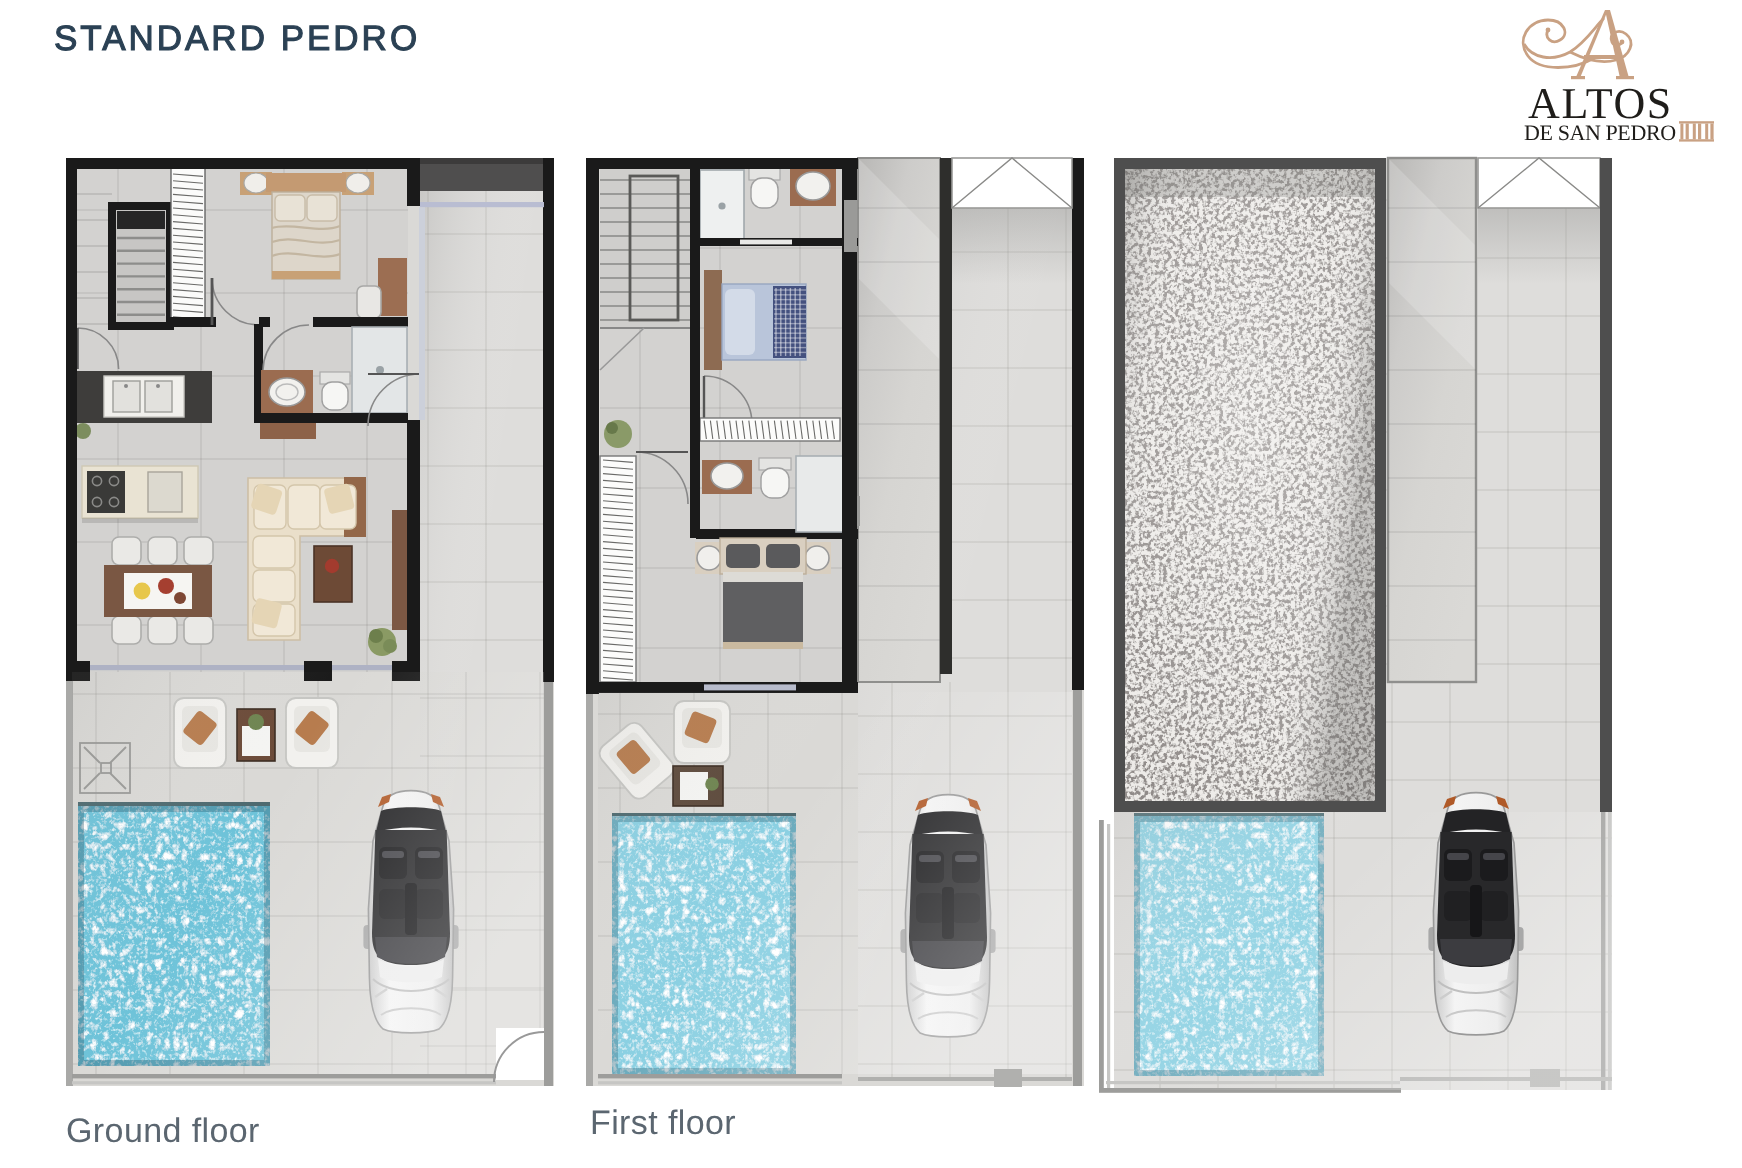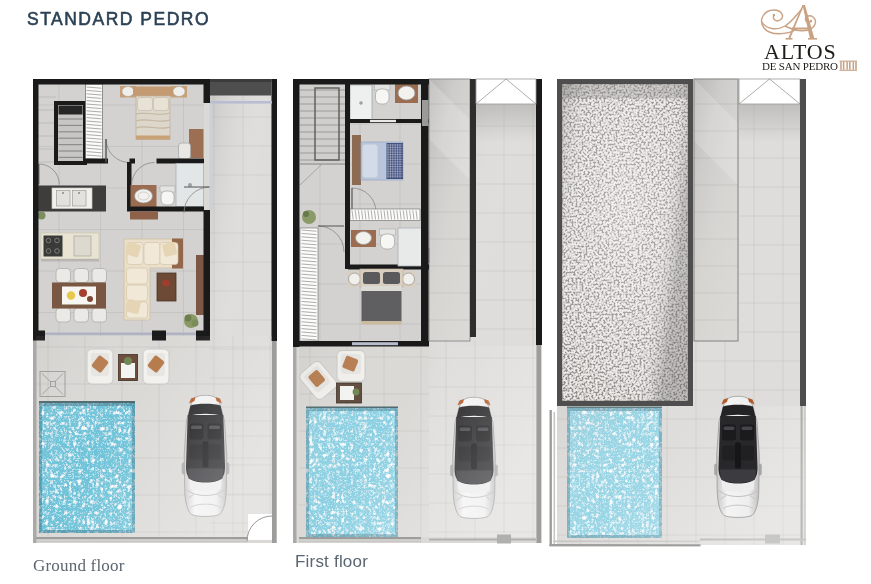--- a/index.html
+++ b/index.html
@@ -1,14 +1,14 @@
 <!DOCTYPE html>
 <html><head><meta charset="utf-8"><style>html,body{margin:0;padding:0;background:#fff;width:871px;height:584px;overflow:hidden;}.ttl{position:absolute;left:27px;top:8.5px;font-family:"Liberation Sans",sans-serif;font-weight:normal;font-size:17.5px;letter-spacing:1.5px;color:#2b4154;-webkit-text-stroke:0.55px #2b4154;}.lbl{position:absolute;font-family:"Liberation Sans",sans-serif;font-size:17px;color:#5b6670;letter-spacing:0.2px;}</style></head><body>
 <div class="ttl">STANDARD PEDRO</div>
-<div class="lbl" style="left:33px;top:555.5px;font-family:Liberation Serif, serif;">Ground floor</div>
+<div class="lbl" style="left:33px;top:555.5px;">Ground floor</div>
 <div class="lbl" style="left:295px;top:552px;">First floor</div>
 <svg width="871" height="584" viewBox="0 0 871 584" style="position:absolute;left:0;top:0;">
     <defs>
       <filter id="waterp" x="0" y="0" width="100%" height="100%">
         <feTurbulence type="turbulence" baseFrequency="0.22 0.19" numOctaves="3" seed="7" result="n"></feTurbulence>
         <feColorMatrix in="n" type="matrix" values="0 0 0 0 1  0 0 0 0 1  0 0 0 0 1  1.8 1.8 0 0 -1.1" result="w"></feColorMatrix>
         <feComposite in="w" in2="SourceGraphic" operator="over"></feComposite>
       </filter>
       <filter id="waterf" x="0" y="0" width="100%" height="100%">
         <feTurbulence type="fractalNoise" baseFrequency="0.62 0.55" numOctaves="2" seed="11" result="n"></feTurbulence>

